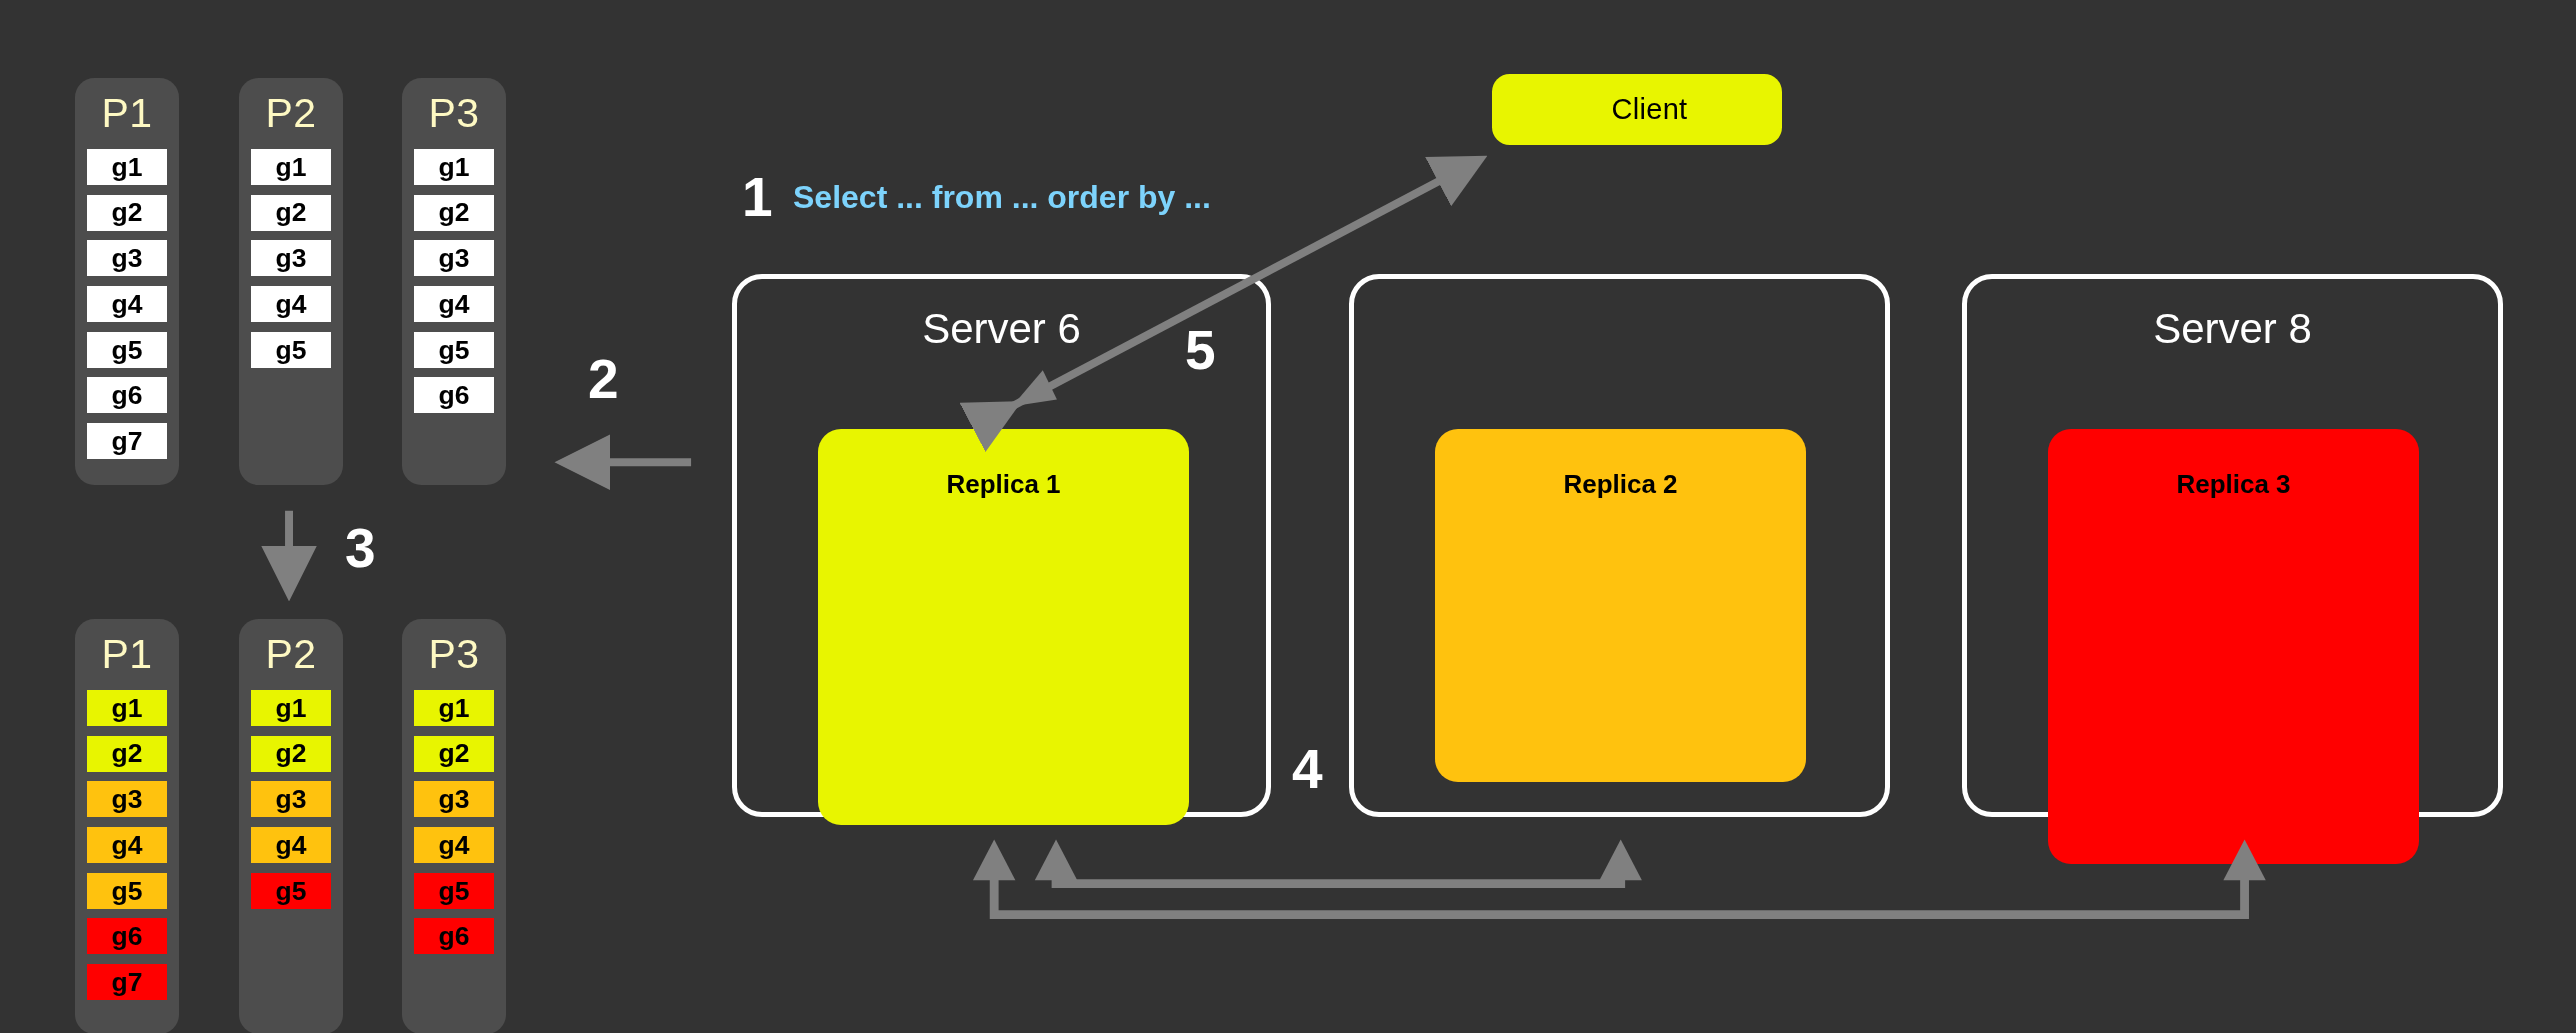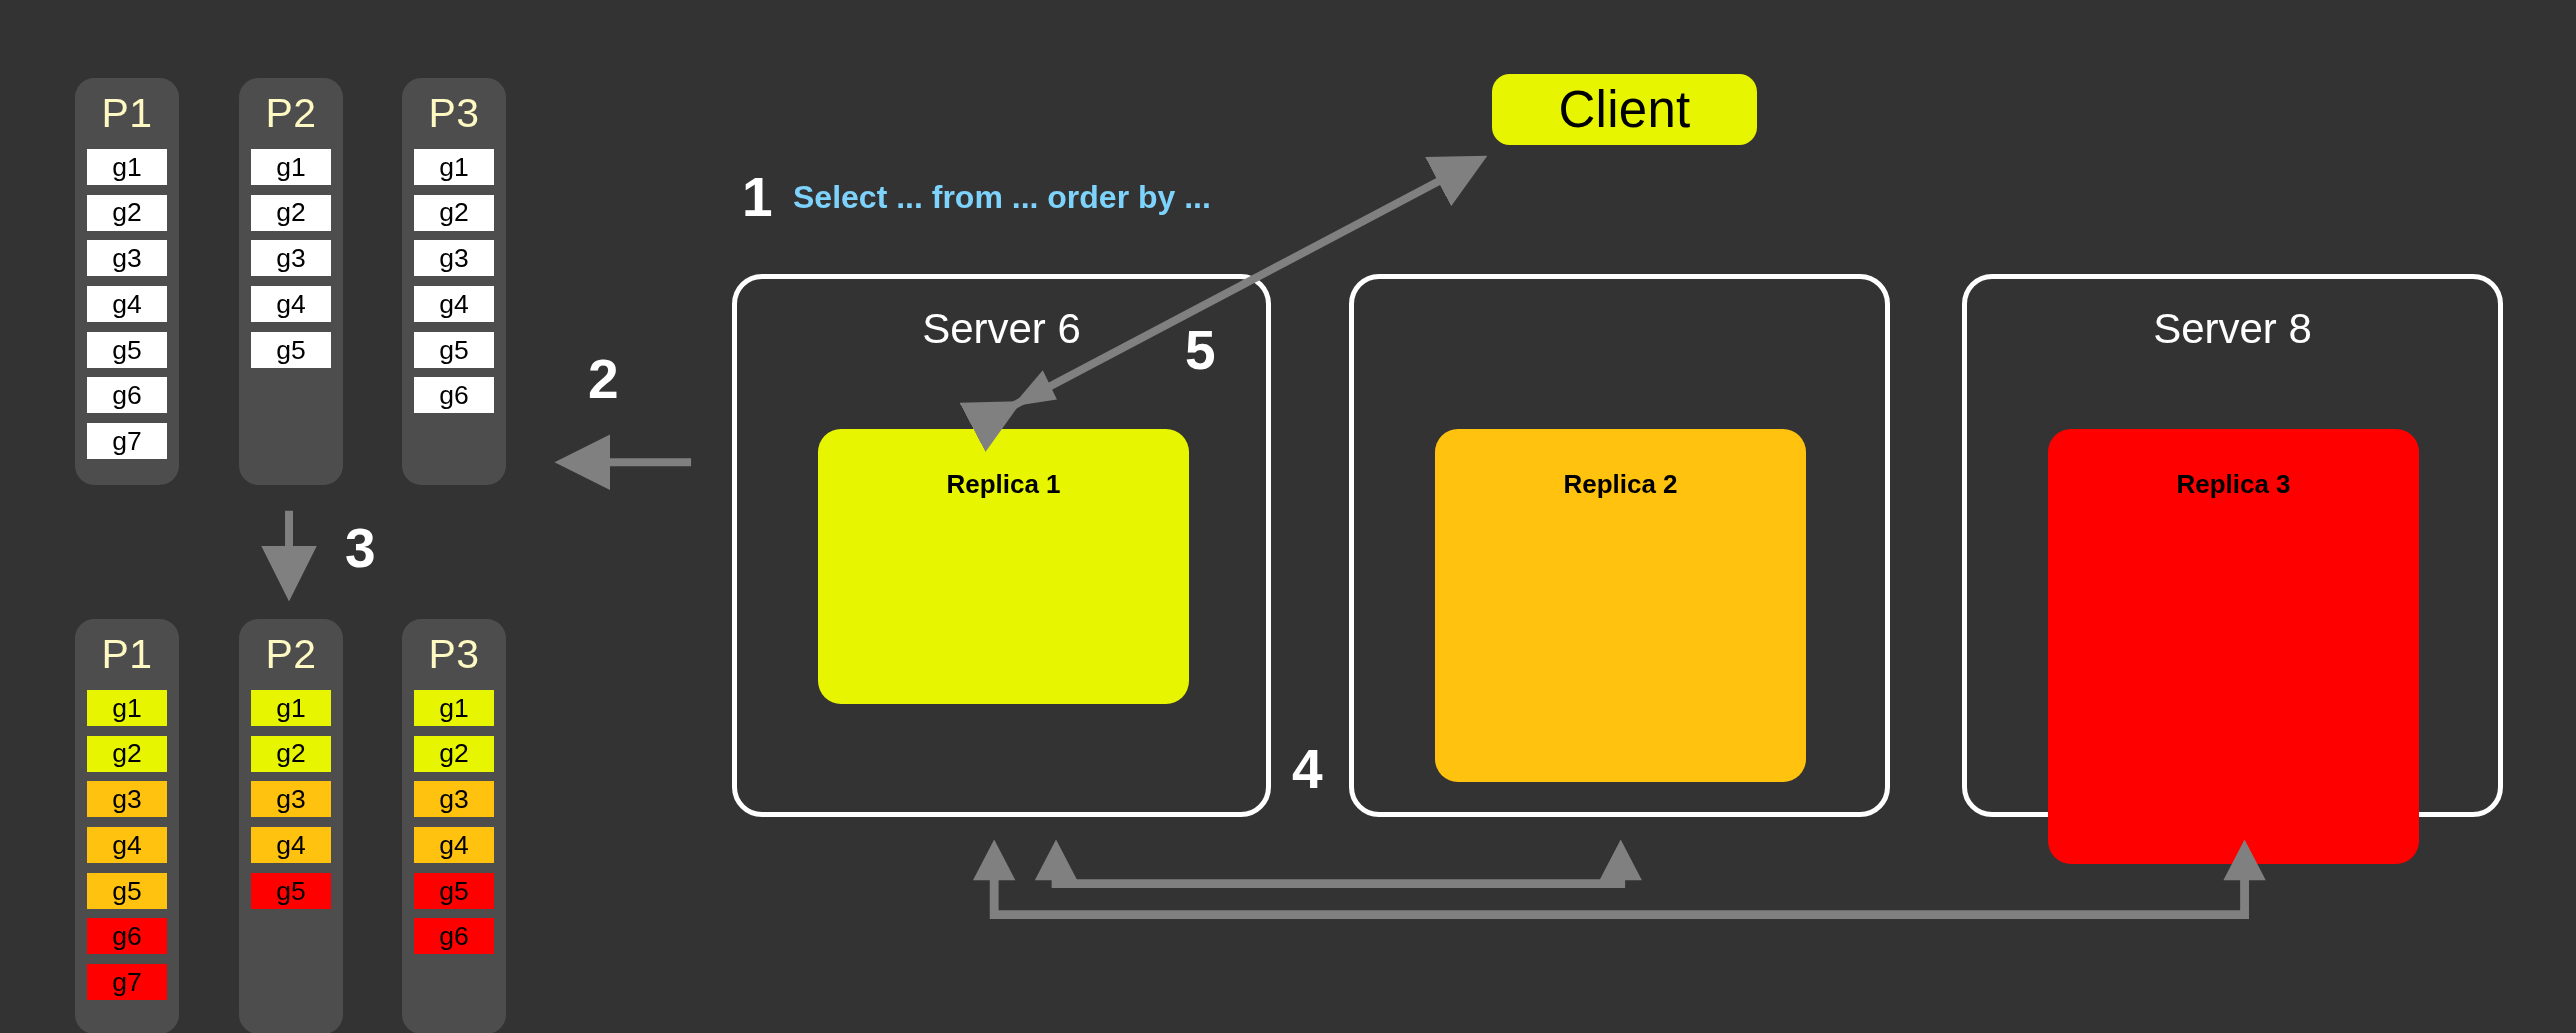--- a/index.html
+++ b/index.html
@@ -42,21 +42,21 @@
     left: 12.4px;
     right: 12.4px;
     top: 71px;
   }
   .gcell {
     height: 36px;
     margin-bottom: 9.7px;
     background: #FFFFFF;
     color: #000000;
     font-size: 26.5px;
-    font-weight: normal;
+    font-weight: bold;
     display: flex;
     align-items: center;
     justify-content: center;
     line-height: 1;
   }
 
   
   .server {
     position: absolute;
     border: 5.3px solid #FFFFFF;
@@ -94,23 +94,24 @@
   }
 
   
   .client {
     position: absolute;
     border-radius: 17.7px;
     display: flex;
     align-items: center;
     justify-content: center;
     color: #000000;
-    font-size: 51px;
+    font-size: 29px;
     font-weight: 400;
     letter-spacing: 0.3px;
+    padding-left: 25px;
   }
 
   
   .step-num {
     position: absolute;
     color: #FFFFFF;
     font-weight: bold;
     line-height: 1;
   }
   .step-text {
@@ -207,21 +208,21 @@
         <div class="gcell" style="background: rgb(255, 0, 0);">g6</div>
       </div>
   </div>
 
   <div class="client" style="left:1492px; top:74px; width:265px; height:71px; background:#E8F500;">
     <span>Client</span>
   </div>
 
   <div class="server" style="left:732px; top:274px; width:539px; height:543px;">
     <div class="server-title">Server 6</div>
-    <div class="replica" style="left:81px; top:150px; width:371px; height:275px; background:#E8F500;">
+    <div class="replica" style="left:81px; top:150px; width:371px; height:396px; background:#E8F500;">
       <span class="replica-label">Replica 1</span>
     </div>
   </div>
 
   <div class="server" style="left:1349px; top:274px; width:541px; height:543px;">
     <div class="replica" style="left:81px; top:150px; width:371px; height:353px; background:#FFC20E;">
       <span class="replica-label">Replica 2</span>
     </div>
   </div>
 

